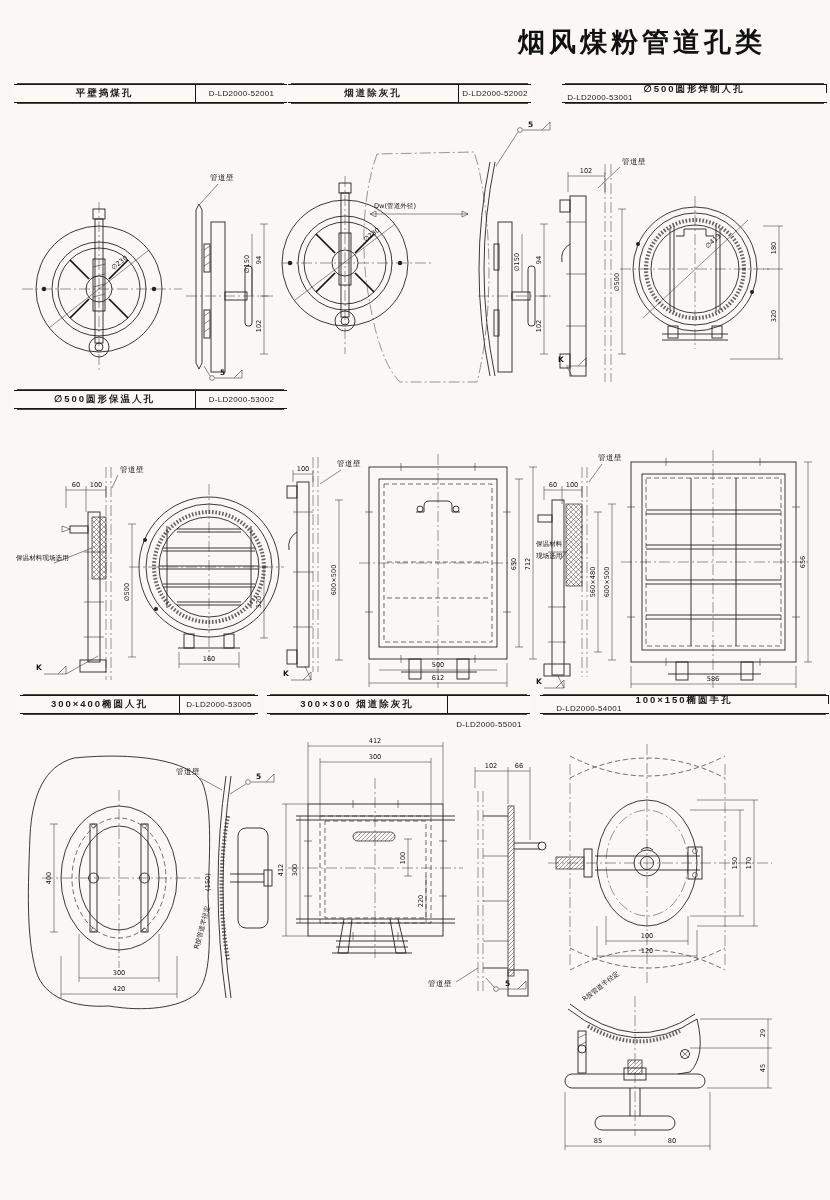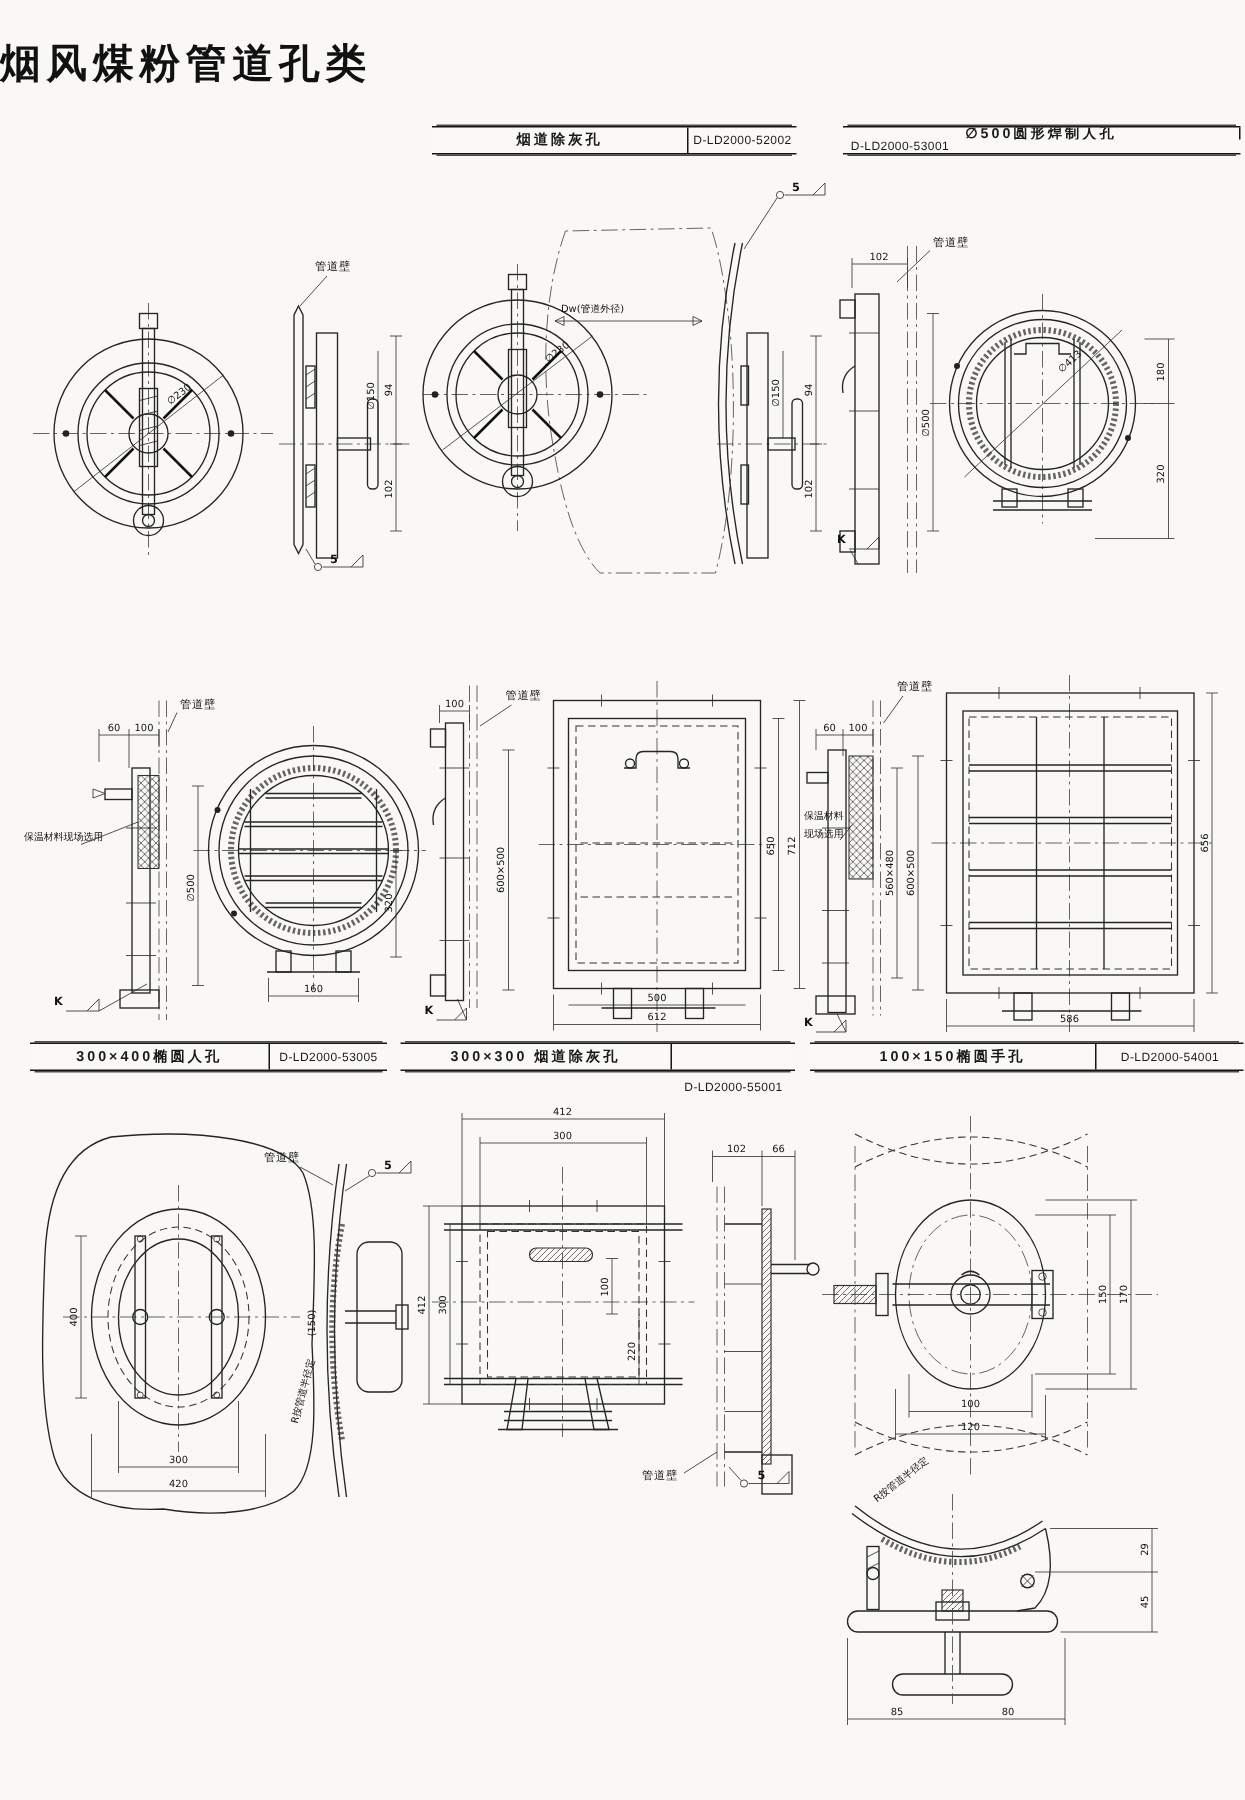--- a/index.html
+++ b/index.html
@@ -1,18 +1,18 @@
 <!DOCTYPE html>
 <html><head>
 <meta charset="utf-8">
 <style>
   html,body{margin:0;padding:0;background:#e9e7e3;}
   .sheet{position:relative;width:830px;height:1200px;background:#f9f8f5;
          font-family:"Liberation Sans",sans-serif;color:#1a1a1a;overflow:hidden;}
-  .page-title{position:absolute;top:24px;left:0;width:766px;text-align:left;
+  .page-title{position:absolute;top:24px;left:0;width:766px;text-align:right;
               font-family:"Liberation Serif",serif;font-size:27px;font-weight:bold;
               letter-spacing:4px;color:#111;}
   .hdr{position:absolute;height:17px;display:flex;background:#faf9f6;
        border-top:1.3px solid #151515;border-bottom:1.3px solid #151515;
        box-shadow:0 -4px 0 -3px #4a4a4a,0 4px 0 -3px #4a4a4a;}
   .hdr .t{flex:1;display:flex;align-items:center;justify-content:center;
           font-size:9.5px;font-weight:bold;letter-spacing:2px;border-right:1px solid #151515;
           white-space:nowrap;overflow:hidden;}
   .hdr .n{display:flex;align-items:center;justify-content:center;
           font-size:8px;letter-spacing:.3px;white-space:nowrap;}
@@ -30,39 +30,47 @@
   .zh{font-size:7.5px;letter-spacing:.5px;}
   .wn{font-size:7.5px;font-weight:bold;}
 </style>
 </head>
 <body>
 
 <div class="sheet">
 
   <div class="page-title">烟风煤粉管道孔类</div>
 
+  <div class="hdr" style="left:14px;top:84px;width:273px;">
+    <div class="t">平壁捣煤孔</div>
+    <div class="n" style="width:91px;">D-LD2000-52001</div>
+  </div>
   <div class="hdr" style="left:288px;top:84px;width:243px;">
     <div class="t">烟道除灰孔</div>
     <div class="n" style="width:72px;">D-LD2000-52002</div>
   </div>
   <div class="hdr" style="left:562px;top:84px;width:265px;flex-direction:column;">
     <div class="t">∅500圆形焊制人孔</div>
     <div class="n" style="width:76px;">D-LD2000-53001</div>
   </div>
 
+  <div class="hdr" style="left:14px;top:390px;width:273px;">
+    <div class="t">∅500圆形保温人孔</div>
+    <div class="n" style="width:91px;">D-LD2000-53002</div>
+  </div>
 
   <div class="hdr" style="left:20px;top:695px;width:238px;">
     <div class="t">300×400椭圆人孔</div>
     <div class="n" style="width:78px;">D-LD2000-53005</div>
   </div>
   <div class="hdr" style="left:267px;top:695px;width:263px;">
     <div class="t">300×300 烟道除灰孔</div>
     <div class="n" style="width:82px;margin-top:28px;">D-LD2000-55001</div>
   </div>
-  <div class="hdr" style="left:540px;top:695px;width:289px;">
+  <div class="hdr" style="left:540px;top:695px;width:289px;flex-direction:column;">
     <div class="t">100×150椭圆手孔</div>
     <div class="n" style="width:98px;">D-LD2000-54001</div>
   </div>
 
   <svg style="left:14px;top:104px;" width="266" height="282" viewBox="0 0 266 282">
     <line class="cl" x1="8" y1="185" x2="168" y2="185"></line>
     <line class="cl" x1="85" y1="98" x2="85" y2="266"></line>
     <circle class="ln" cx="85" cy="185" r="63"></circle>
     <circle class="ln" cx="85" cy="185" r="47"></circle>
     <circle class="ln" cx="85" cy="185" r="41"></circle>

